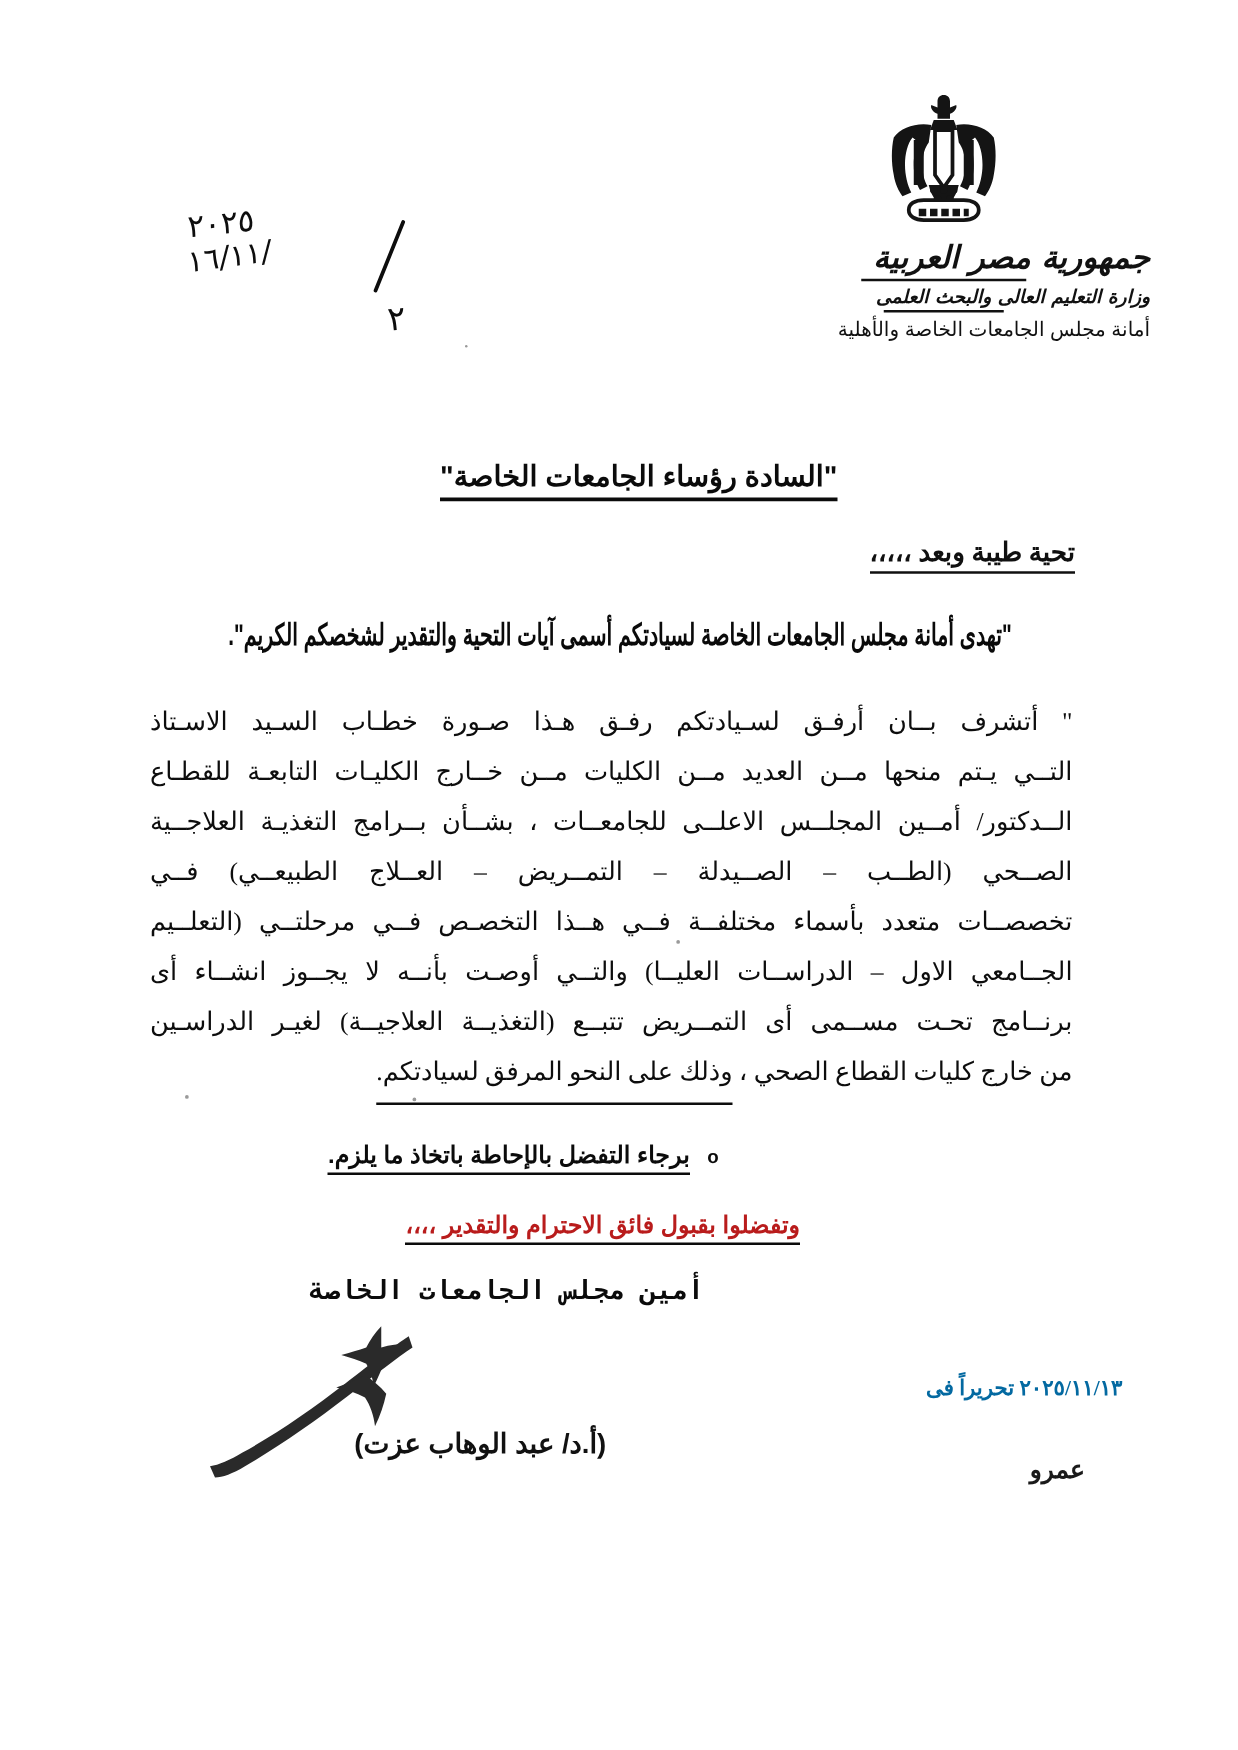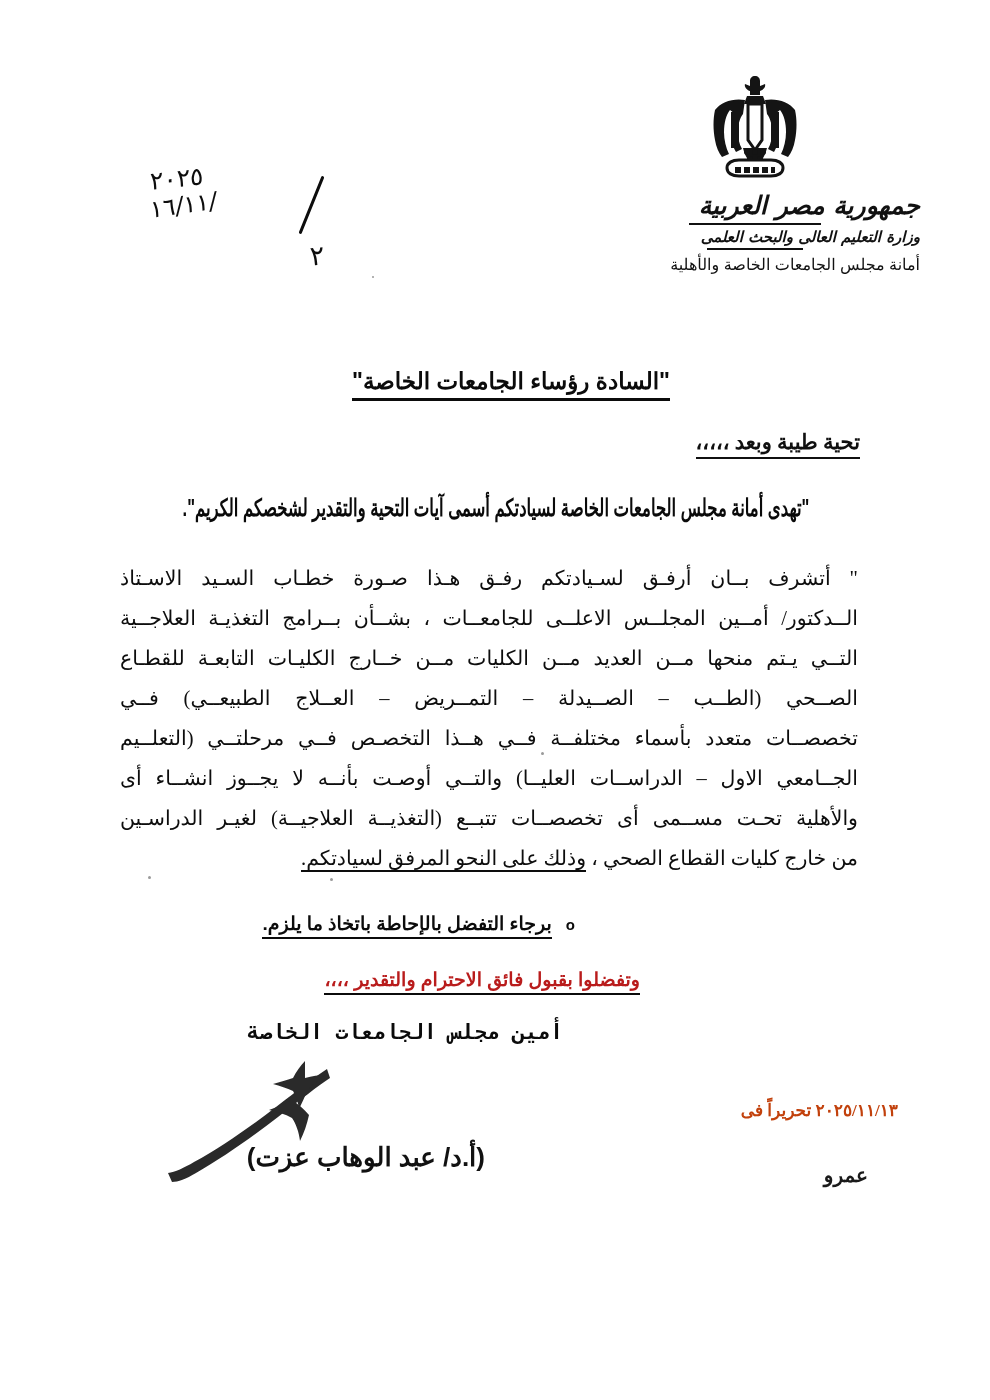--- a/index.html
+++ b/index.html
@@ -174,21 +174,21 @@
     text-align: justify;
     text-align-last: justify;
     white-space: nowrap;
   }
   .body-text .line.last {
     text-align-last: right;
     white-space: normal;
   }
   .u {
     border-bottom: 2px solid #0d0d0d;
-    padding-bottom: 1px;
+    padding-bottom: 13px;
   }
 
   
   .request-row {
     position: absolute;
     right: 415px;
     top: 912px;
     display: flex;
     align-items: baseline;
     gap: 14px;
@@ -236,41 +236,41 @@
     font-size: 21px;
     font-weight: bold;
     color: #0b0b0b;
     letter-spacing: -0.2px;
   }
   .sig-name {
     position: absolute;
     right: 505px;
     top: 1142px;
     font-family: "Liberation Sans", sans-serif;
-    font-size: 26px;
+    font-size: 22px;
     font-weight: bold;
     color: #111;
     letter-spacing: -0.3px;
   }
   .sig-stroke {
     position: absolute;
     left: 0;
     top: 0;
     pointer-events: none;
   }
 
   
   .written-on {
     position: absolute;
     right: 92px;
     top: 1100px;
     font-family: "Liberation Serif", serif;
     font-size: 17px;
     font-weight: bold;
-    color: #c2410c;
+    color: #0369a1;
     direction: rtl;
     white-space: nowrap;
   }
   .clerk-initials {
     position: absolute;
     right: 122px;
     top: 1163px;
     font-family: "Liberation Serif", serif;
     font-size: 20px;
     font-weight: bold;
@@ -337,26 +337,26 @@
   </div>
 
   <div class="addressee">"السادة رؤساء الجامعات الخاصة"</div>
 
   <div class="greeting">تحية طيبة وبعد ،،،،،</div>
 
   <div class="compliment">"تهدى أمانة مجلس الجامعات الخاصة لسيادتكم أسمى آيات التحية والتقدير لشخصكم الكريم".</div>
 
   <div class="body-text">
     <span class="line">" أتشرف بــان أرفـق لسـيادتكم رفـق هـذا صـورة خطـاب السـيد الاسـتاذ</span>
+    <span class="line">التــي يـتم منحها مــن العديد مــن الكليات مــن خــارج الكليـات التابعـة للقطـاع</span>
     <span class="line">الــدكتور/ أمــين المجلــس الاعلــى للجامعــات ، بشــأن بــرامج التغذيـة العلاجــية</span>
-    <span class="line">التــي يـتم منحها مــن العديد مــن الكليات مــن خــارج الكليـات التابعـة للقطـاع</span>
     <span class="line">الصــحي (الطــب – الصــيدلة – التمــريض – العــلاج الطبيعــي) فــي</span>
     <span class="line">تخصصــات متعدد بأسماء مختلفــة فــي هــذا التخصـص فــي مرحلتــي (التعلــيم</span>
     <span class="line">الجــامعي الاول – الدراســات العليــا) والتــي أوصـت بأنــه لا يجــوز انشــاء أى</span>
-    <span class="line">والأهلية تحـت مســمى أى تخصصــات تتبــع (التغذيــة العلاجيــة) لغيـر الدراسـين</span>
+    <span class="line">برنــامج تحـت مســمى أى التمــريض تتبــع (التغذيــة العلاجيــة) لغيـر الدراسـين</span>
     <span class="line last"><span>من خارج كليات القطاع الصحي ، </span><span class="u">وذلك على النحو المرفق لسيادتكم.</span></span>
   </div>
 
   <div class="request-row">
     <span class="bullet-dot">o</span>
     <span class="request-text">برجاء التفضل بالإحاطة باتخاذ ما يلزم.</span>
   </div>
 
   <div class="closing">وتفضلوا بقبول فائق الاحترام والتقدير ،،،،</div>
 

